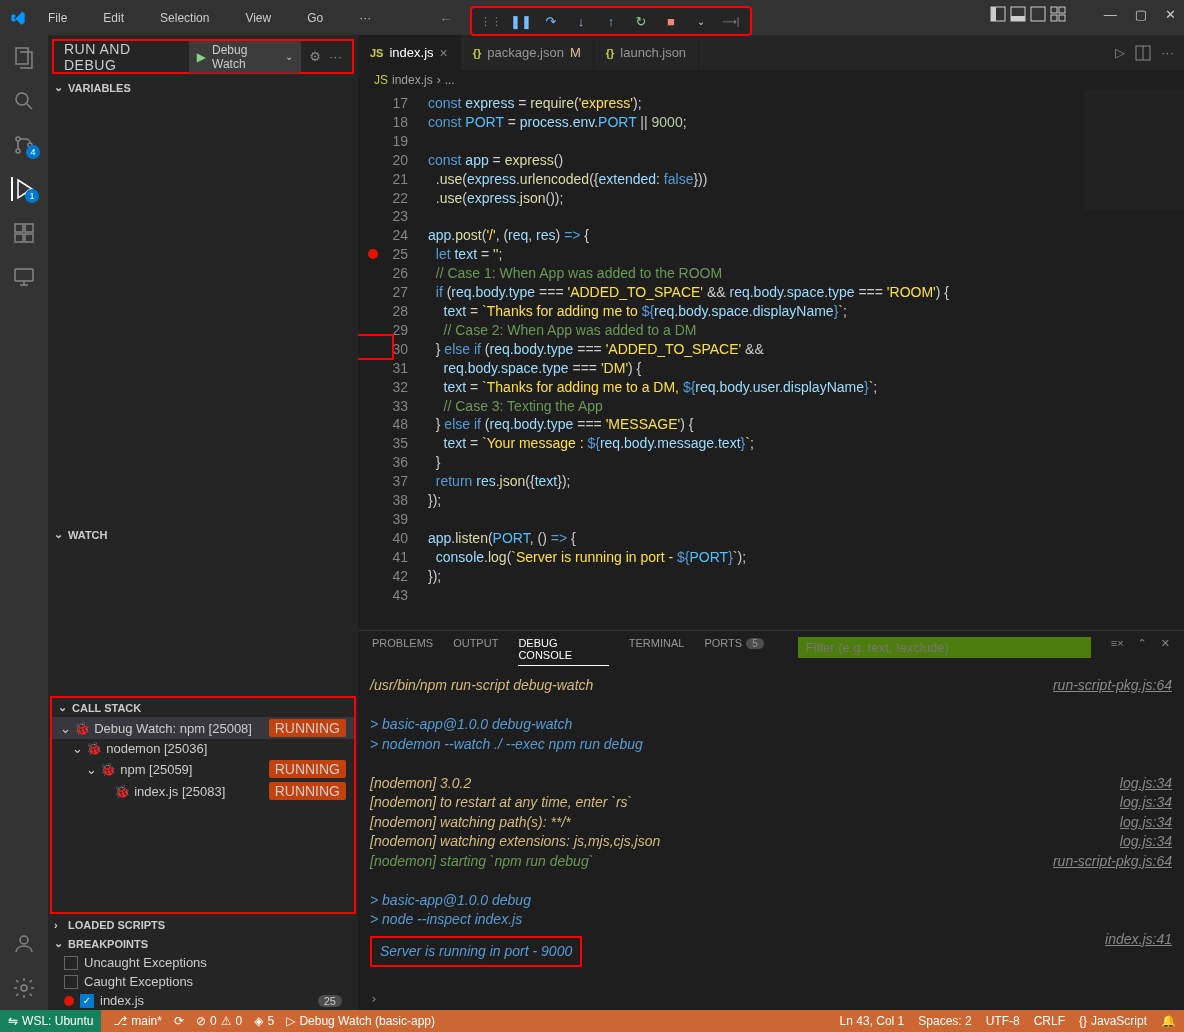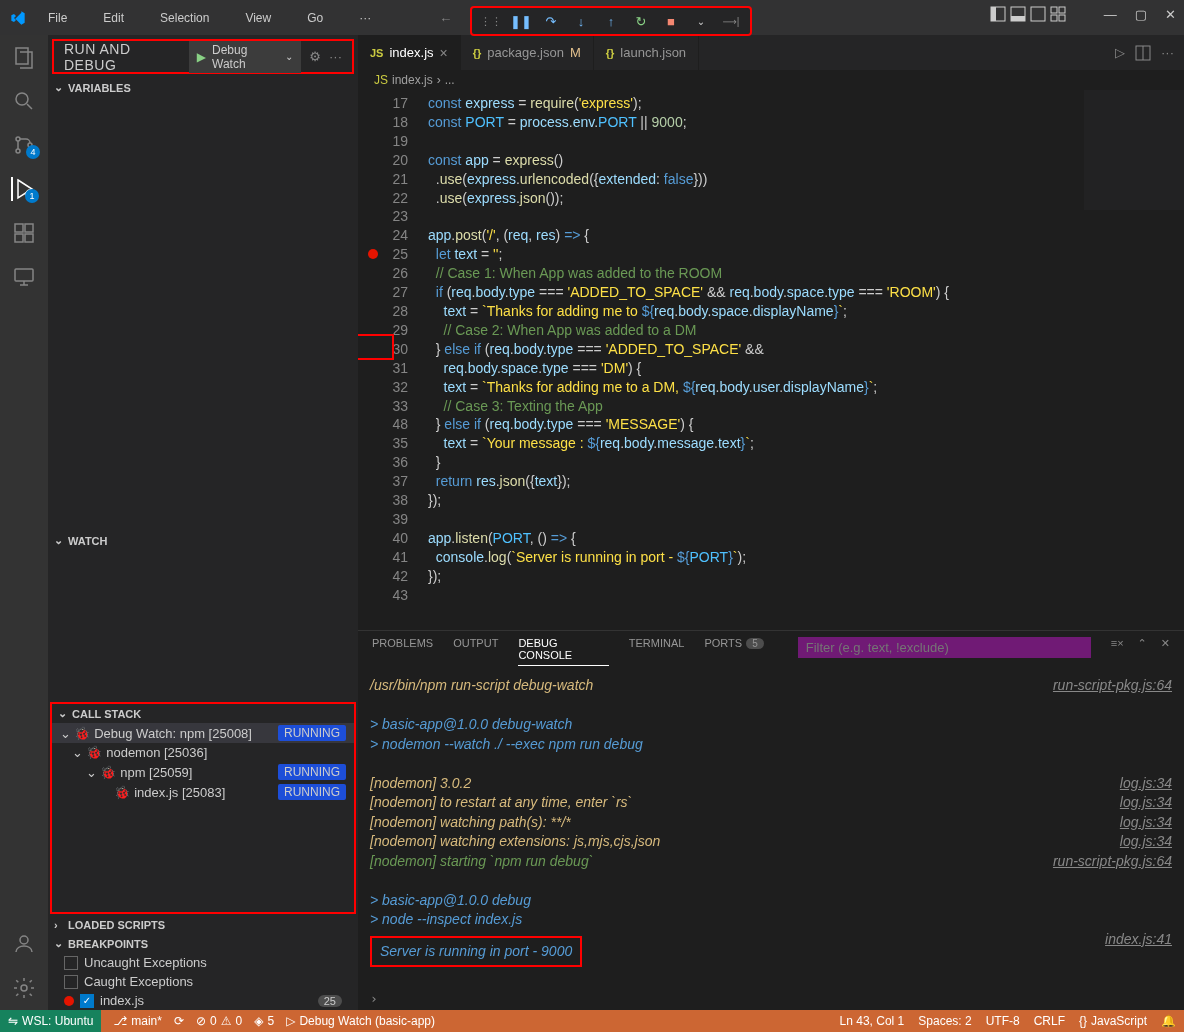--- a/index.html
+++ b/index.html
@@ -24,21 +24,21 @@
 .sidebar { width:310px; background:#252526; display:flex; flex-direction:column; }
 .sidebar-header { height:35px; display:flex; align-items:center; padding:0 10px; gap:8px; border:2px solid red; margin:4px; }
 .sb-title { font-size:14px; letter-spacing:0.5px; }
 .config-dd { background:#3c3c3c; padding:2px 8px; display:flex; align-items:center; gap:6px; font-size:12px; }
 .play-icon { color:#89d185; }
 .section-hdr { display:flex; align-items:center; padding:3px 6px; font-size:11px; font-weight:700; cursor:default; }
 .section-hdr .chev { width:14px; }
 .callstack-section { border:2px solid red; margin:2px; }
 .cs-row { display:flex; align-items:center; padding:2px 8px; font-size:13px; }
 .cs-row.selected { background:#37373d; }
-.cs-status { margin-left:auto; background:#1d4ed8; font-size:12px; padding:1px 6px; border-radius:2px; color:#ccc; }
+.cs-status { margin-left:auto; background:#c2410c; font-size:14px; padding:1px 6px; border-radius:2px; color:#ccc; }
 .cs-indent-1 { padding-left:20px; }
 .cs-indent-2 { padding-left:34px; }
 .cs-indent-3 { padding-left:48px; }
 .bug { color:#cc6633; margin-right:4px; }
 .bp-row { display:flex; align-items:center; padding:2px 16px; gap:6px; font-size:13px; }
 .chk { width:14px; height:14px; border:1px solid #666; }
 .chk.checked { background:#007acc; border-color:#007acc; display:flex; align-items:center; justify-content:center; color:#fff; font-size:10px; }
 .bp-dot { width:10px; height:10px; background:#e51400; border-radius:50%; }
 .bp-badge { margin-left:auto; background:#4d4d4d; border-radius:8px; padding:0 6px; font-size:11px; }
 
@@ -59,21 +59,21 @@
 .bp-circle { width:10px; height:10px; background:#e51400; border-radius:50%; display:inline-block; margin-top:4px; }
 .minimap { position:absolute; right:0; top:0; width:100px; height:120px; background:#252526; opacity:0.6; font-size:2px; line-height:2px; padding:4px; overflow:hidden; }
 
 .k { color:#569cd6; } .s { color:#fde047; } .c { color:#6a9955; } .n { color:#b5cea8; } .f { color:#dcdcaa; } .v { color:#9cdcfe; } .p { color:#4fc1ff; }
 
 .panel { height:380px; border-top:1px solid #333; display:flex; flex-direction:column; }
 .panel-tabs { display:flex; gap:20px; padding:6px 14px; font-size:11px; align-items:flex-start; }
 .panel-tab { color:#969696; }
 .panel-tab.active { color:#fff; border-bottom:1px solid #fff; padding-bottom:4px; }
 .port-badge { background:#4d4d4d; border-radius:8px; padding:0 6px; font-size:10px; margin-left:4px; }
-.filter-input { background:#701a75; border:none; color:#ccc; padding:3px 8px; font-size:13px; margin-left:14px; width:310px; }
+.filter-input { background:#4d7c0f; border:none; color:#ccc; padding:3px 8px; font-size:13px; margin-left:14px; width:310px; }
 .panel-icons { margin-left:auto; display:flex; gap:14px; }
 .console { flex:1; font-family:Consolas,monospace; font-size:14px; padding:4px 12px; overflow:auto; line-height:19.5px; }
 .con-line { display:flex;font-style:italic; }
 .con-text { flex:1; white-space:pre; }
 .con-src { color:#888; text-decoration:underline; }
 .ye { color:#d7ba7d; } .bl { color:#569cd6; } .gr { color:#6a9955; }
 .srv-box { border:2px solid red; display:inline-block; padding:4px 8px; margin-top:6px; }
 .prompt { padding:4px 12px; color:#888; font-family:Consolas,monospace; }
 
 .statusbar { height:22px; background:#007acc; color:#fff; display:flex; align-items:center; font-size:12px; padding:0 8px; gap:12px; }

